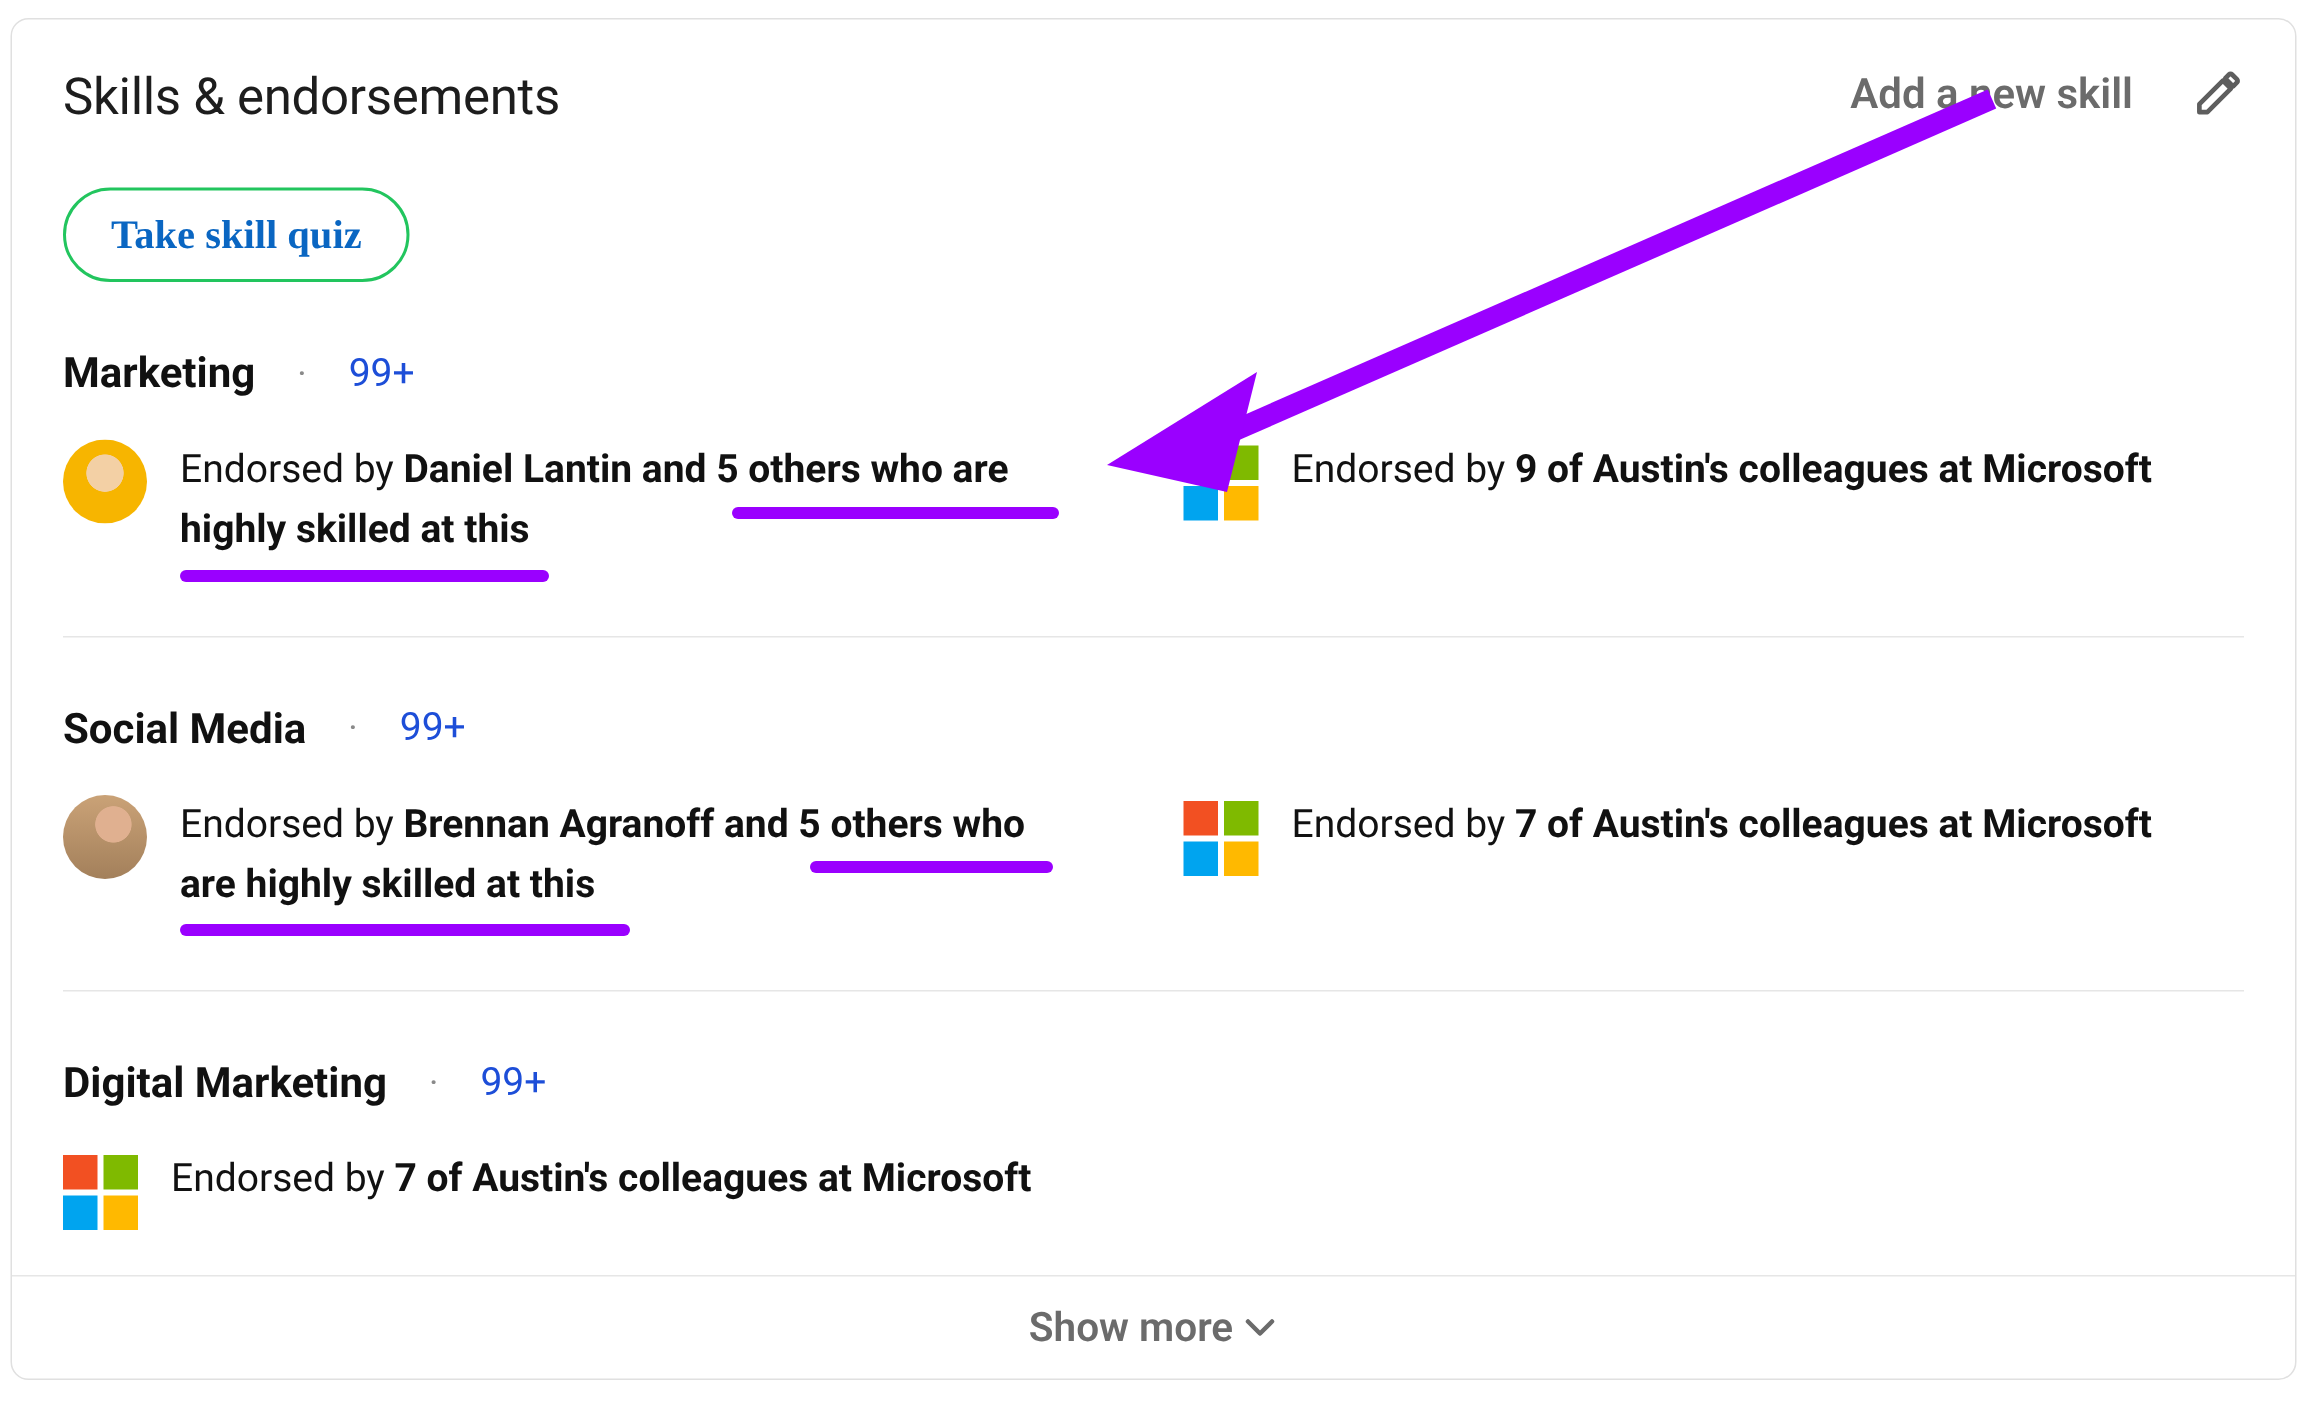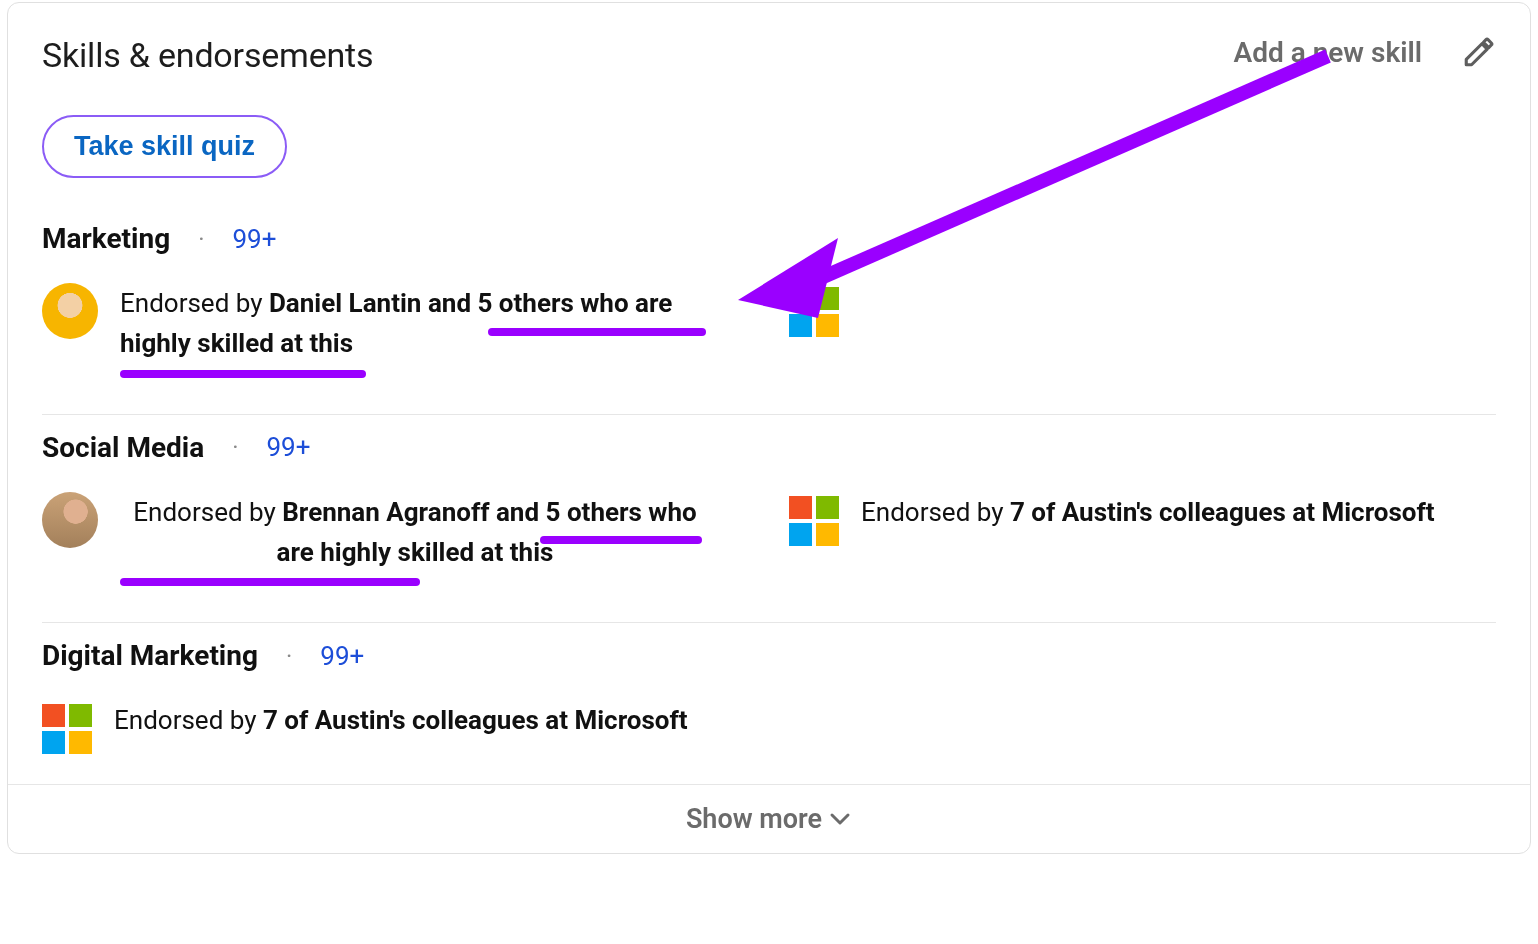--- a/index.html
+++ b/index.html
@@ -11,21 +11,21 @@
     height: 944px;
     overflow: hidden;
   }
   .panel {
     border: 1px solid #e0e0e0;
     border-radius: 12px;
     background: #fff;
     padding: 32px 34px 0 34px;
     position: relative;
     width: 1524px;
-    margin: 2px auto 0;
+    margin: 12px auto 0;
   }
   .section-header-row {
     display: flex;
     align-items: flex-start;
     justify-content: space-between;
     margin-bottom: 40px;
   }
   .section-title {
     font-size: 34px;
     font-weight: 400;
@@ -39,32 +39,33 @@
   }
   .add-skill-link {
     font-size: 28px;
     color: #6b6b6b;
     font-weight: 600;
     cursor: pointer;
   }
   .edit-icon { width: 34px; height: 34px; cursor: pointer; }
   .quiz-btn {
     display: inline-block;
-    border: 2px solid #8b5cf6;
+    border: 2px solid #22c55e;
     color: #0a66c2;
     background: #fff;
     font-size: 27px;
     font-weight: 600;
     border-radius: 999px;
     padding: 14px 30px;
     cursor: pointer;
     margin-bottom: 44px;
+    font-family: Liberation Serif, serif;
   }
   .skill-block { padding-bottom: 30px; }
-  .skill-divider { border-top: 1px solid #e6e6e6; margin-top: 6px; padding-top: 16px; text-align: center; }
+  .skill-divider { border-top: 1px solid #e6e6e6; margin-top: 6px; padding-top: 44px; }
   .skill-title-row { display:flex; align-items:center; gap:28px; margin-bottom: 28px; }
   .skill-name { font-size: 28px; font-weight: 700; color:#111; }
   .dot-sep { color:#8a8a8a; font-size: 24px; }
   .skill-count { font-size: 26px; color:#1d4ed8; font-weight:400; }
   .endorse-row { display:flex; gap: 40px; }
   .endorse-col { display:flex; align-items:flex-start; gap: 22px; flex:1; }
   .avatar {
     width: 56px; height: 56px; border-radius: 50%;
     flex-shrink:0;
     background: radial-gradient(circle at 50% 40%, #f3d0a5 28%, transparent 29%) , #f7b500;
@@ -157,20 +158,23 @@
           </div>
         </div>
       </div>
       <div class="endorse-col">
         <div class="ms-logo">
             <div></div>
             <div></div>
             <div></div>
             <div></div>
           </div>
+        <div class="endorse-text">
+          <span>Endorsed by </span><span class="b">9 of Austin's colleagues at Microsoft</span>
+        </div>
       </div>
     </div>
   </div>
 
   
   <div class="skill-block skill-divider">
     <div class="skill-title-row">
       <span class="skill-name">Social Media</span>
       <span class="dot-sep">·</span>
       <span class="skill-count">99+</span>

